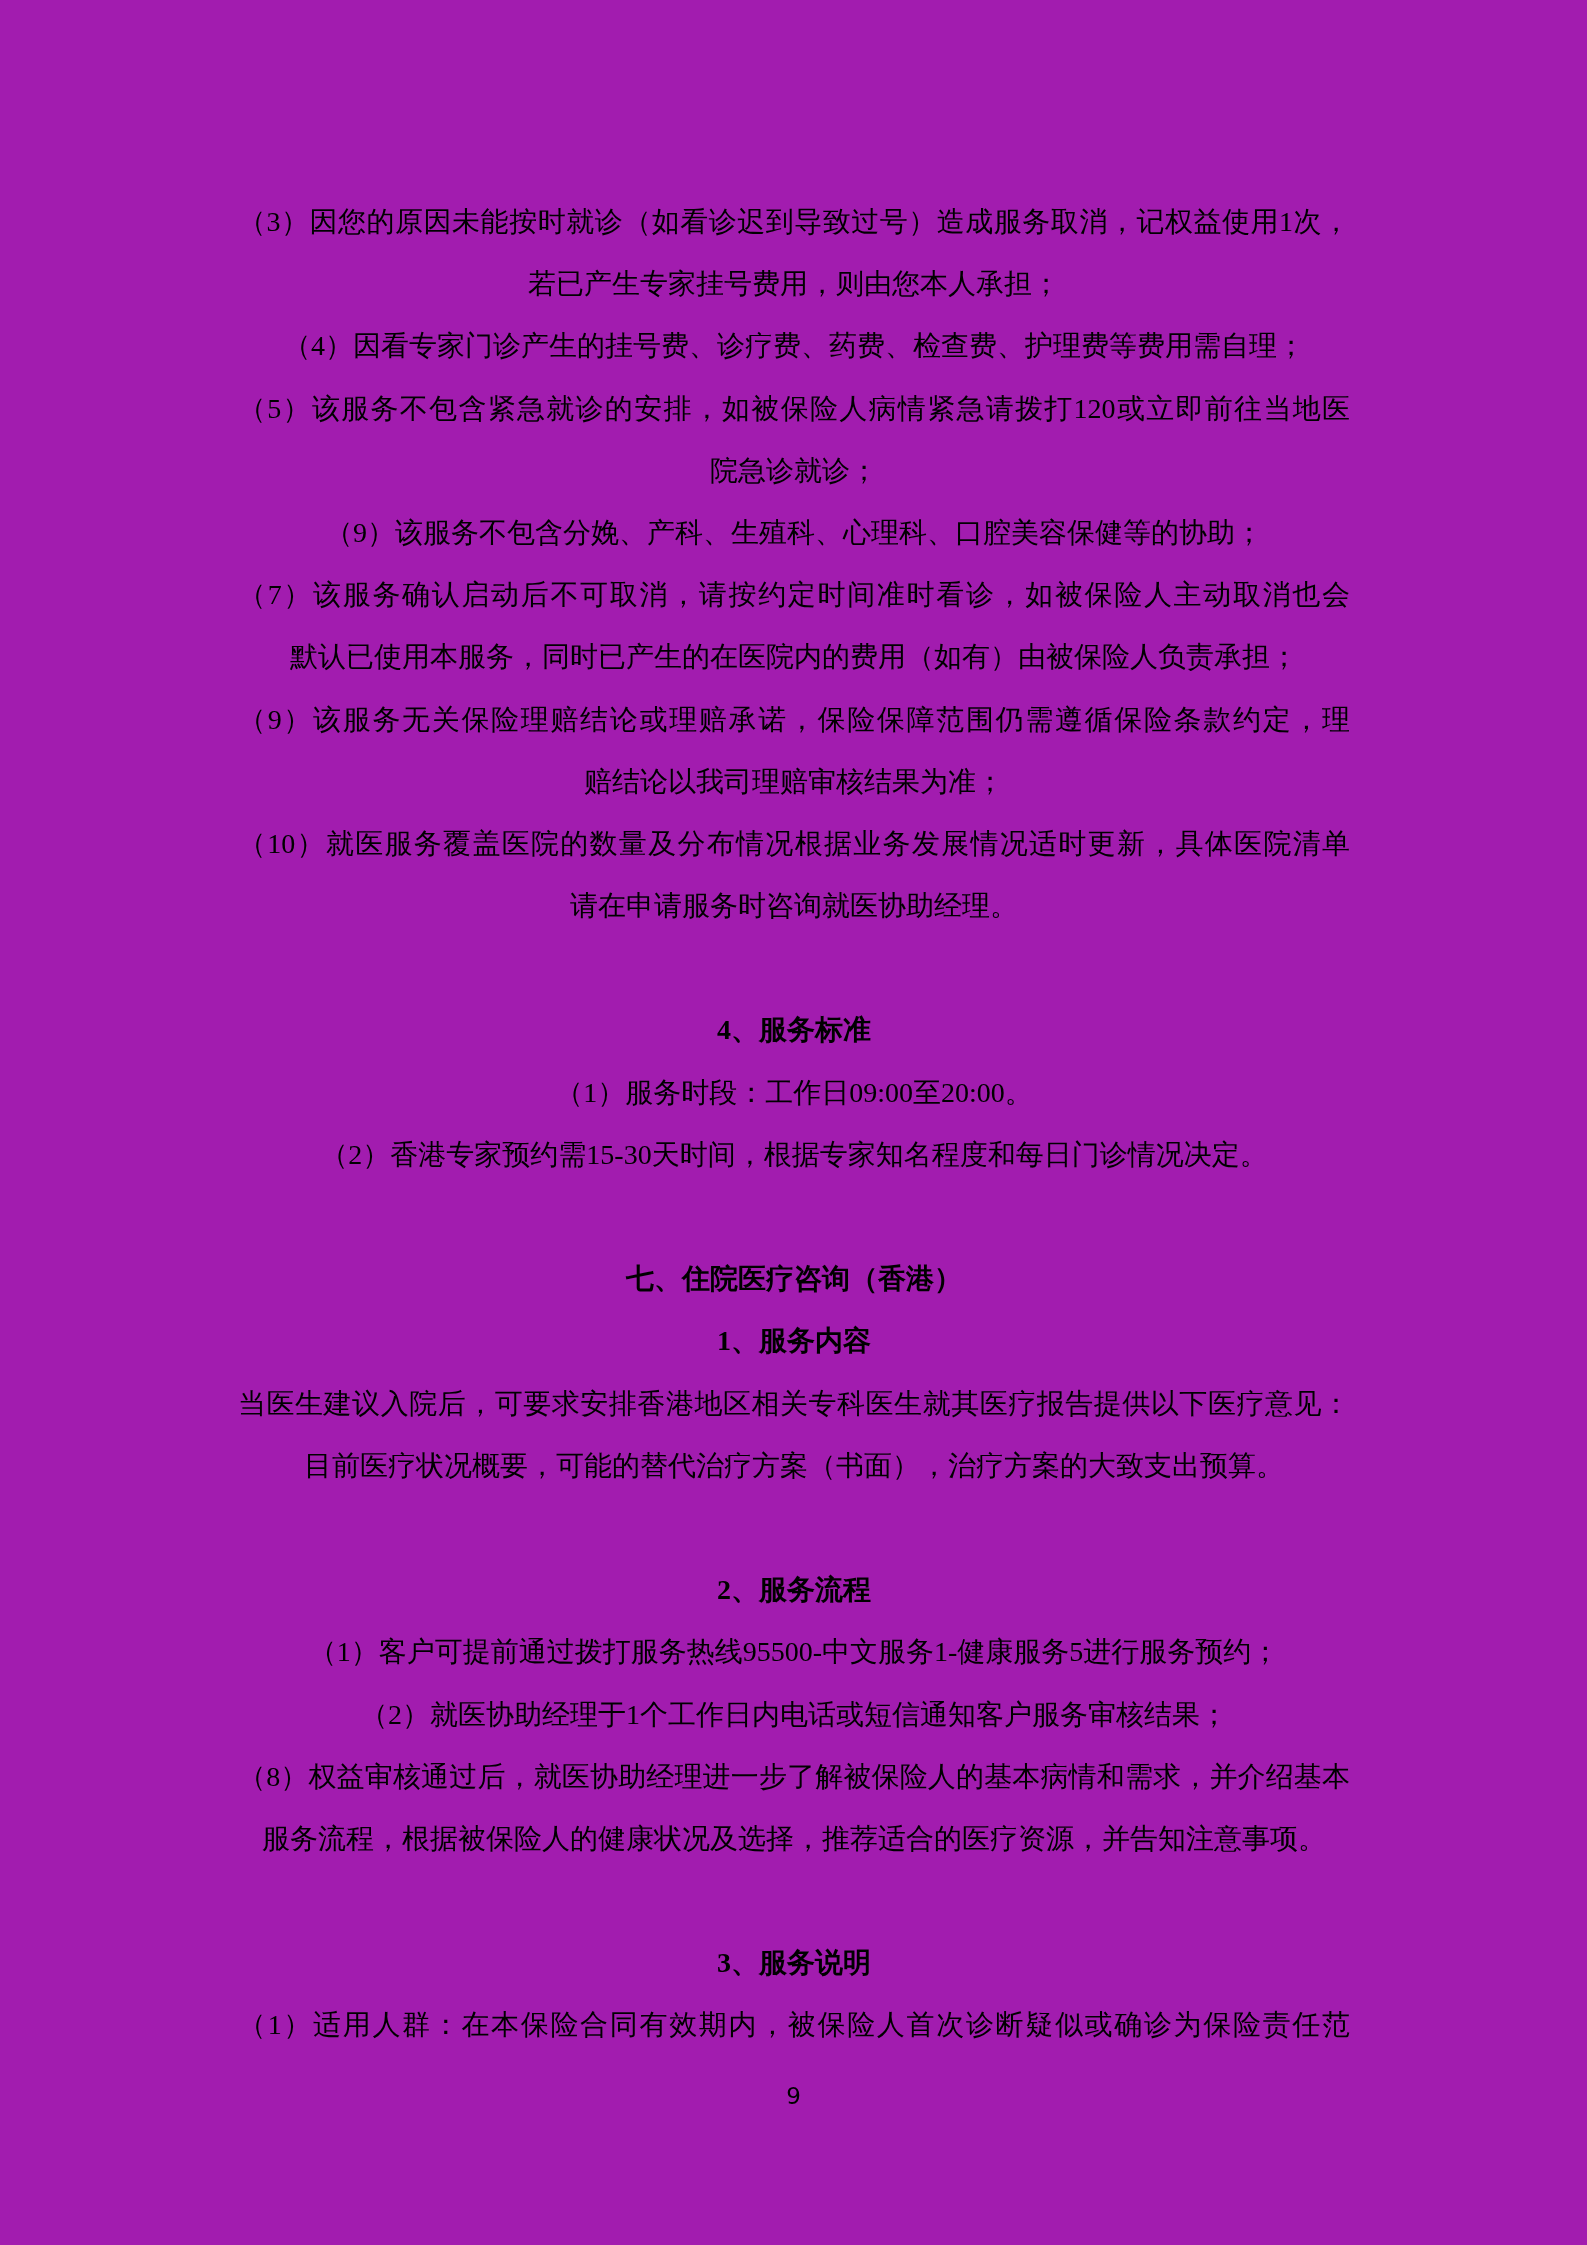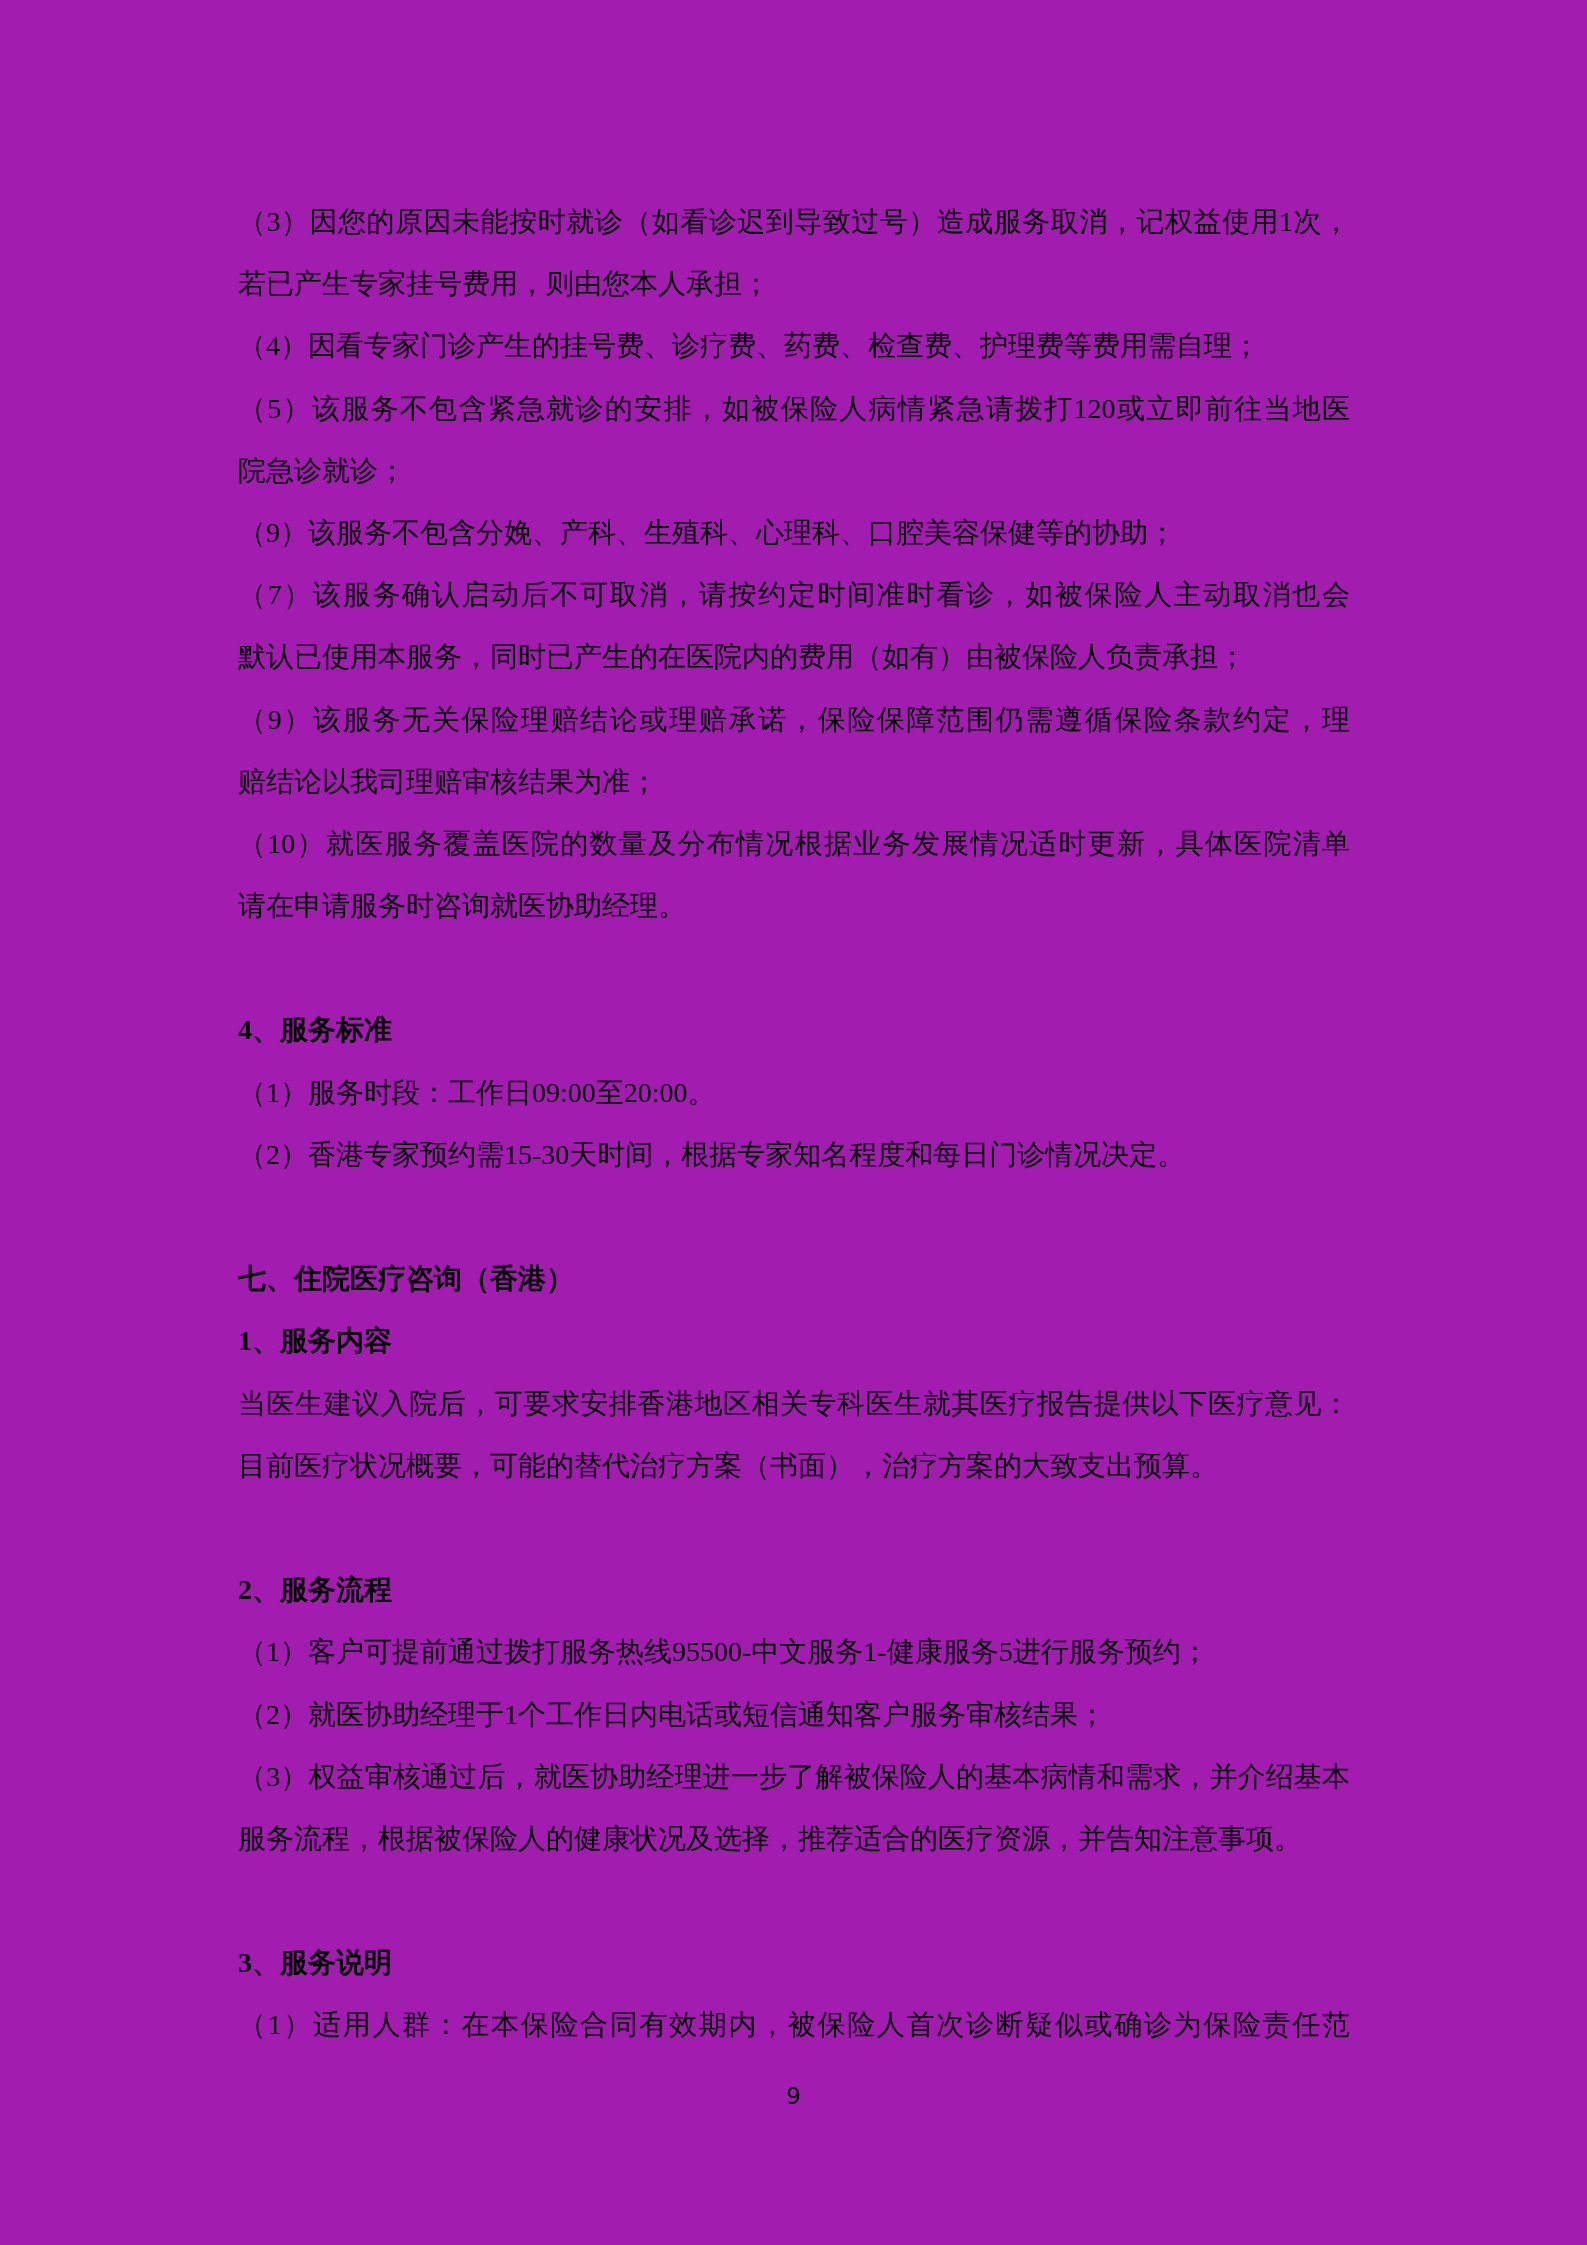--- a/index.html
+++ b/index.html
@@ -21,21 +21,21 @@
     left: 238px;
     top: 191px;
     width: 1112px;
   }
   .line {
     font-size: 28px;
     height: 62.2px;
     line-height: 62.2px;
     white-space: normal;
     overflow: visible;
-    text-align: left;
+    text-align: center;
   }
   .line.heading {
     font-weight: bold;
   }
   .line.justify {
     text-align: justify;
     text-align-last: justify;
   }
   .line.blank {
     
@@ -77,21 +77,21 @@
       <div class="line body">（2）香港专家预约需15-30天时间，根据专家知名程度和每日门诊情况决定。</div>
       <div class="line blank"></div>
       <div class="line heading">七、住院医疗咨询（香港）</div>
       <div class="line heading">1、服务内容</div>
       <div class="line body justify">当医生建议入院后，可要求安排香港地区相关专科医生就其医疗报告提供以下医疗意见：</div>
       <div class="line body">目前医疗状况概要，可能的替代治疗方案（书面），治疗方案的大致支出预算。</div>
       <div class="line blank"></div>
       <div class="line heading">2、服务流程</div>
       <div class="line body">（1）客户可提前通过拨打服务热线95500-中文服务1-健康服务5进行服务预约；</div>
       <div class="line body">（2）就医协助经理于1个工作日内电话或短信通知客户服务审核结果；</div>
-      <div class="line body justify">（3）权益审核通过后，就医协助经理进一步了解被保险人的基本病情和需求，并介绍基本</div>
+      <div class="line body justify">（8）权益审核通过后，就医协助经理进一步了解被保险人的基本病情和需求，并介绍基本</div>
       <div class="line body">服务流程，根据被保险人的健康状况及选择，推荐适合的医疗资源，并告知注意事项。</div>
       <div class="line blank"></div>
       <div class="line heading">3、服务说明</div>
       <div class="line body justify">（1）适用人群：在本保险合同有效期内，被保险人首次诊断疑似或确诊为保险责任范</div>
     </div>
   <div class="footer">
     <span class="pagenum">9</span>
   </div>
 </div>
 

